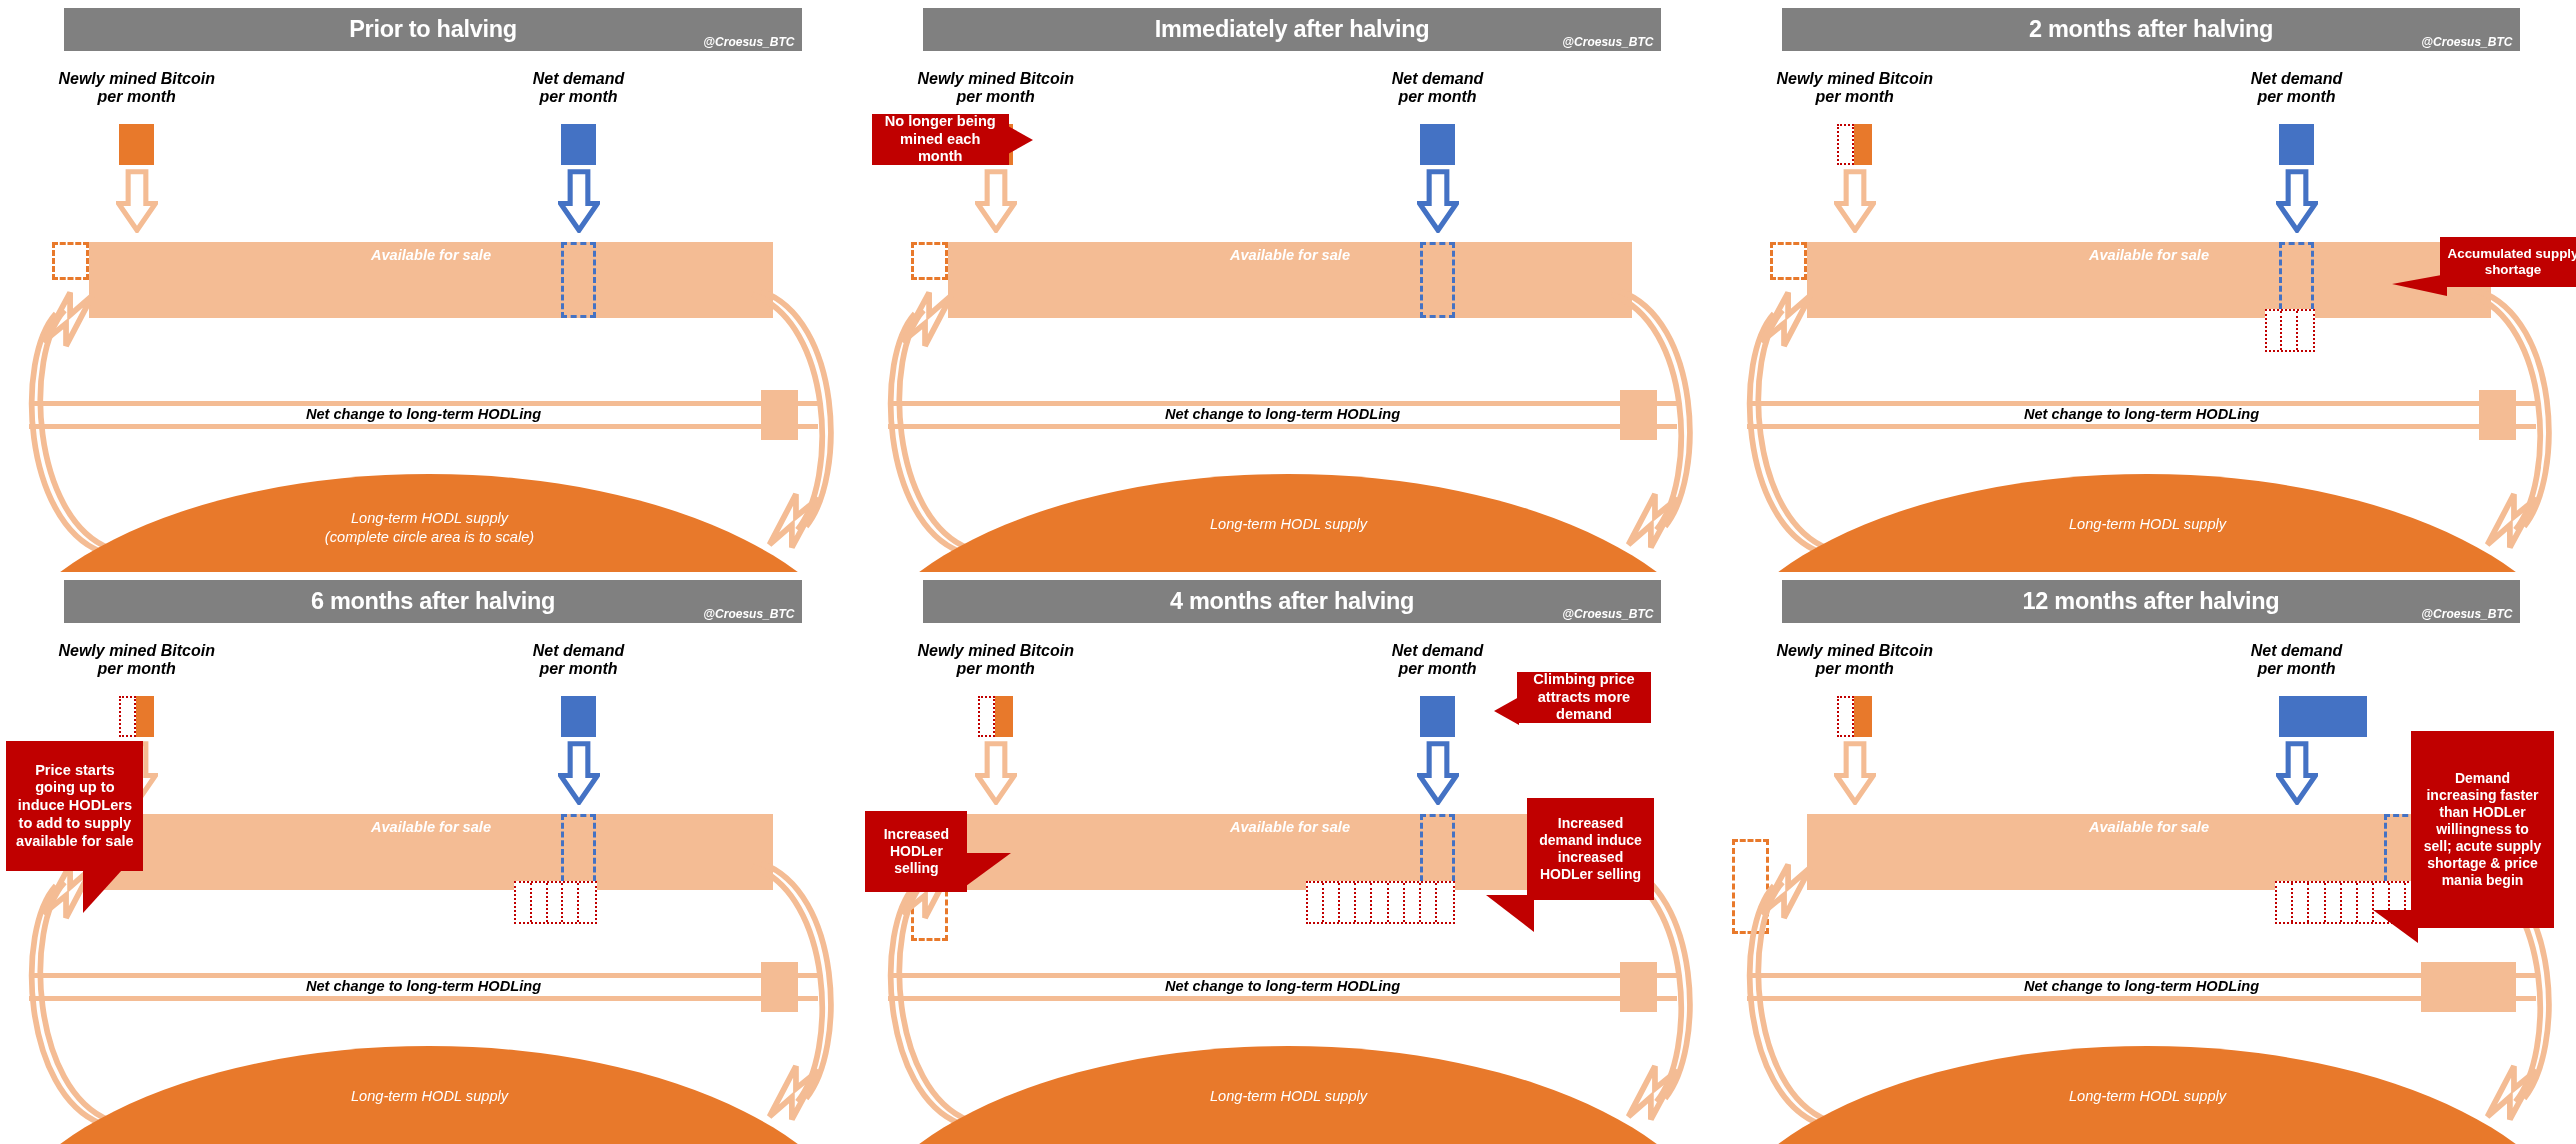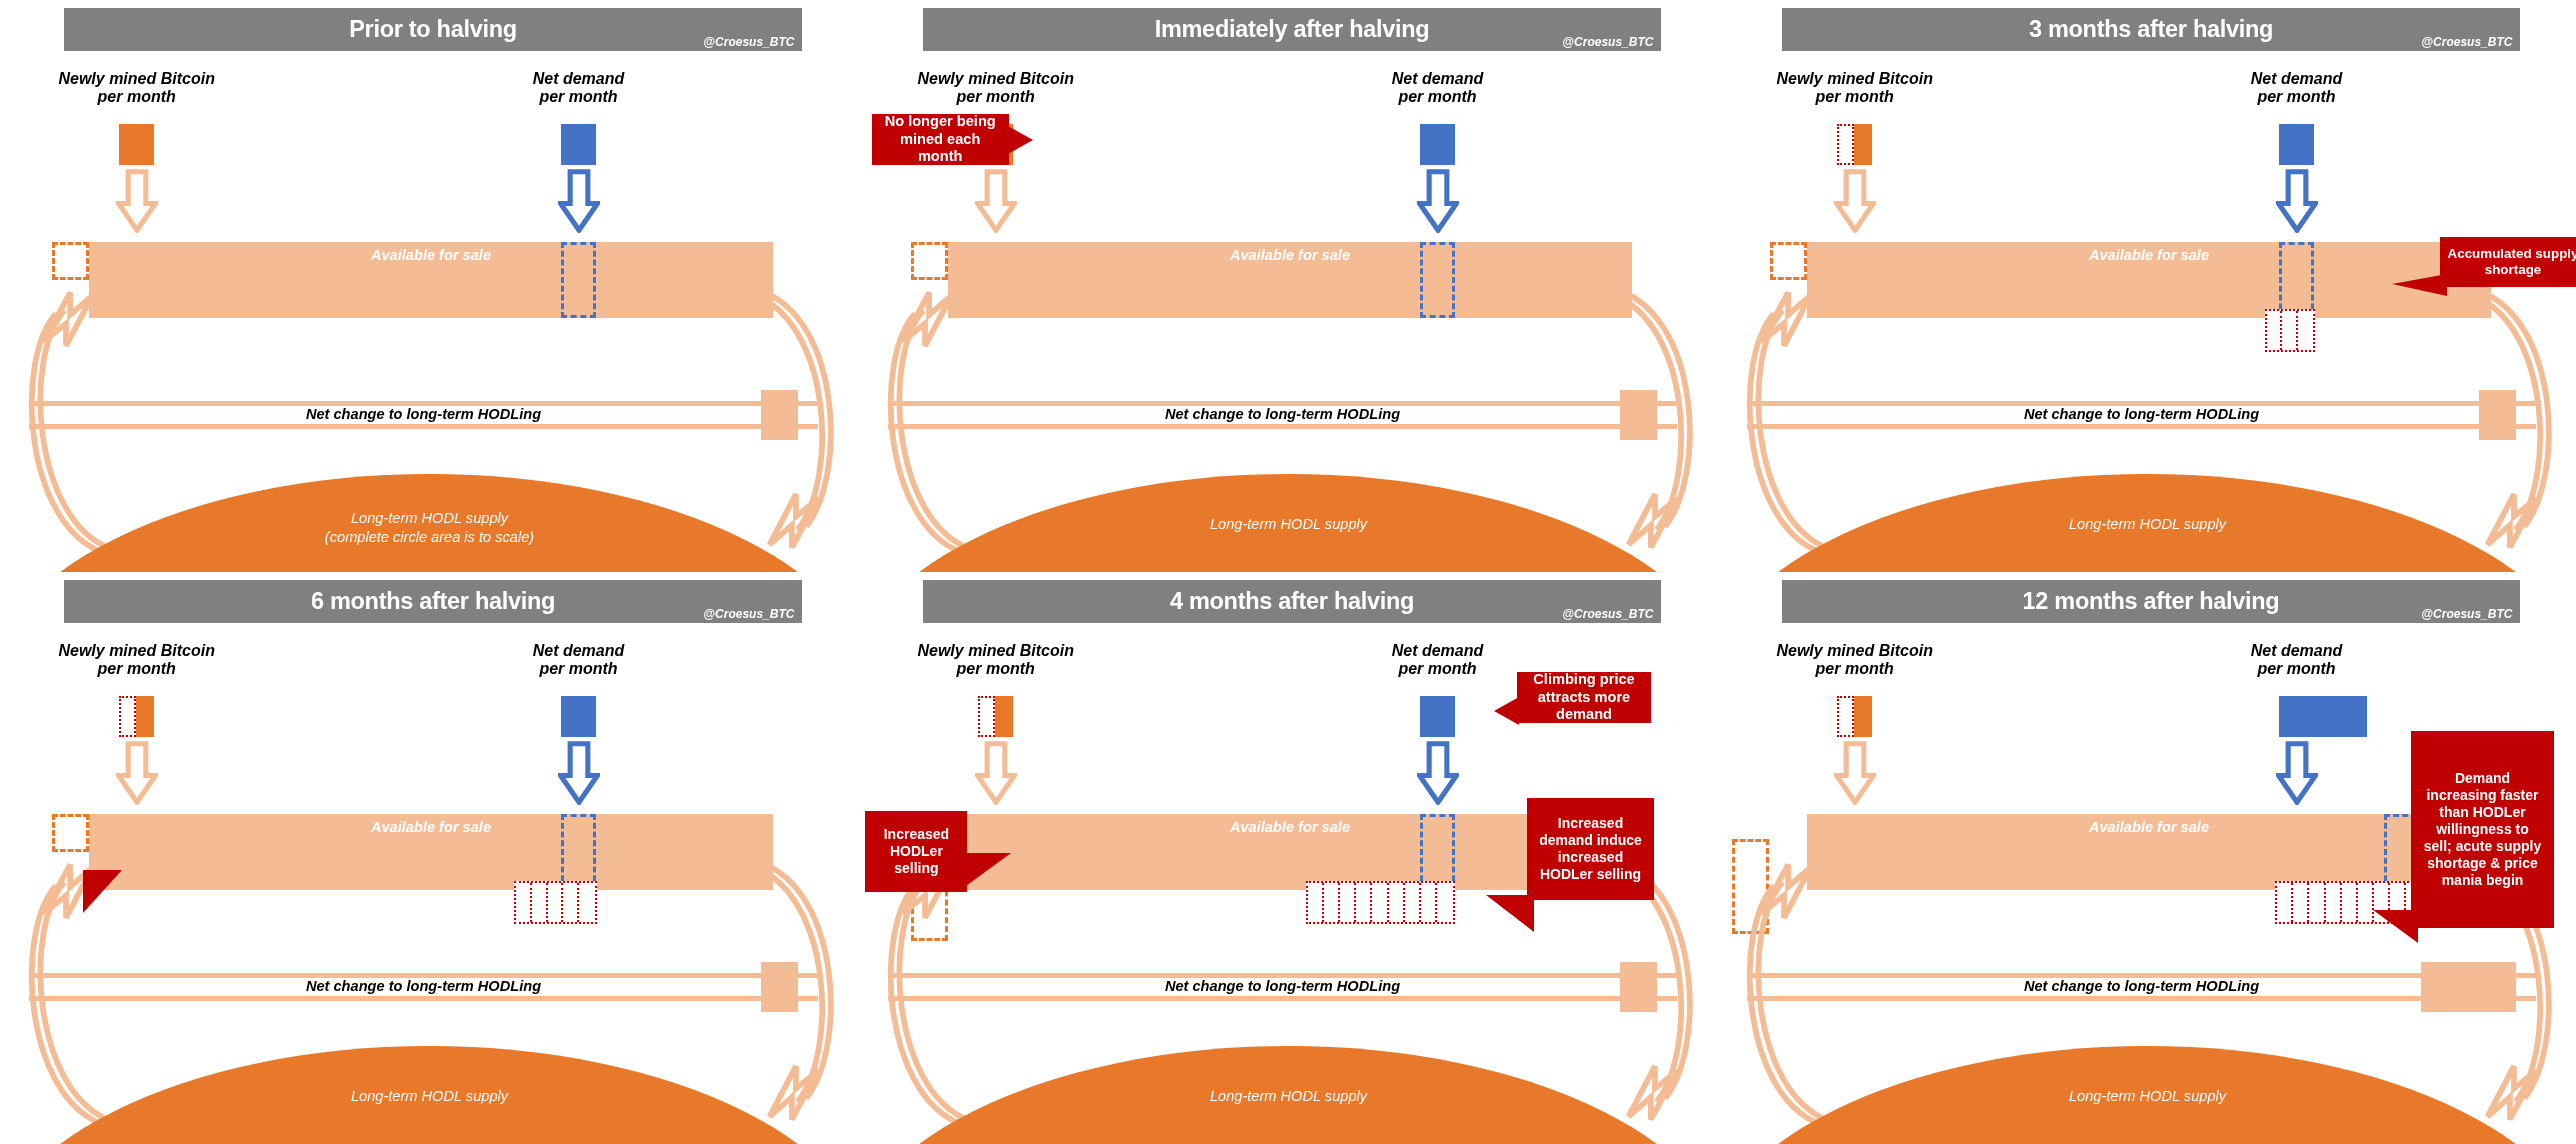--- a/index.html
+++ b/index.html
@@ -180,21 +180,21 @@
           <span>Long-term HODL supply</span>
           
         </div>
       <div class="tail right" style="left:149px;top:126px;"></div>
       <div class="callout" style="left:12.7px;top:114px;width:137px;height:51px;font-size:14.6px;text-align:center;">
             <div><span>No longer being</span><br><span>mined each month</span></div>
           </div>
     </div>
     <div class="panel">
       <div class="hdr">
-          <div class="hdr-title">3 months after halving</div>
+          <div class="hdr-title">2 months after halving</div>
           <div class="hdr-handle">@Croesus_BTC</div>
         </div>
       <div class="cap mined" style="left:3.2px">
           <span>Newly mined Bitcoin</span><br>
           <span>per month</span></div>
       <div class="cap demand" style="left:445px">
           <span>Net demand</span><br>
           <span>per month</span></div>
       <div class="sq orange" style="left:136px;top:124px;width:18px;height:41px;"></div>
       <div class="dash rd" style="left:119px;top:124px;width:17px;height:41px;"></div>
@@ -306,20 +306,23 @@
       <div class="nc-label" style="left:29px;top:406px;width:789px;">Net change to long-term HODLing</div>
       <div class="nc-block" style="left:761px;top:390px;width:37px;height:50px;"></div>
       <div class="dome-wrap" style="left:-16px;top:474px;width:890px;height:99px;">
           <div class="dome" style="left:0;top:0;width:890px;height:445px;"></div>
         </div>
       <div class="dome-label" style="left:0;top:515px;width:859px;">
           <span>Long-term HODL supply</span>
           
         </div>
       <div class="tail" style="left:83px;top:298px;width:0;height:0;border-left:0 solid transparent;border-right:39px solid transparent;border-top:43px solid #C00000;"></div>
+      <div class="callout" style="left:6.4px;top:169px;width:137px;height:130px;font-size:14.6px;">
+            <div><span>Price starts</span><br><span>going up to</span><br><span>induce HODLers</span><br><span>to add to supply</span><br><span>available for sale</span></div>
+          </div>
     </div>
     <div class="panel">
       <div class="hdr">
           <div class="hdr-title">4 months after halving</div>
           <div class="hdr-handle">@Croesus_BTC</div>
         </div>
       <div class="cap mined" style="left:3.2px">
           <span>Newly mined Bitcoin</span><br>
           <span>per month</span></div>
       <div class="cap demand" style="left:445px">

